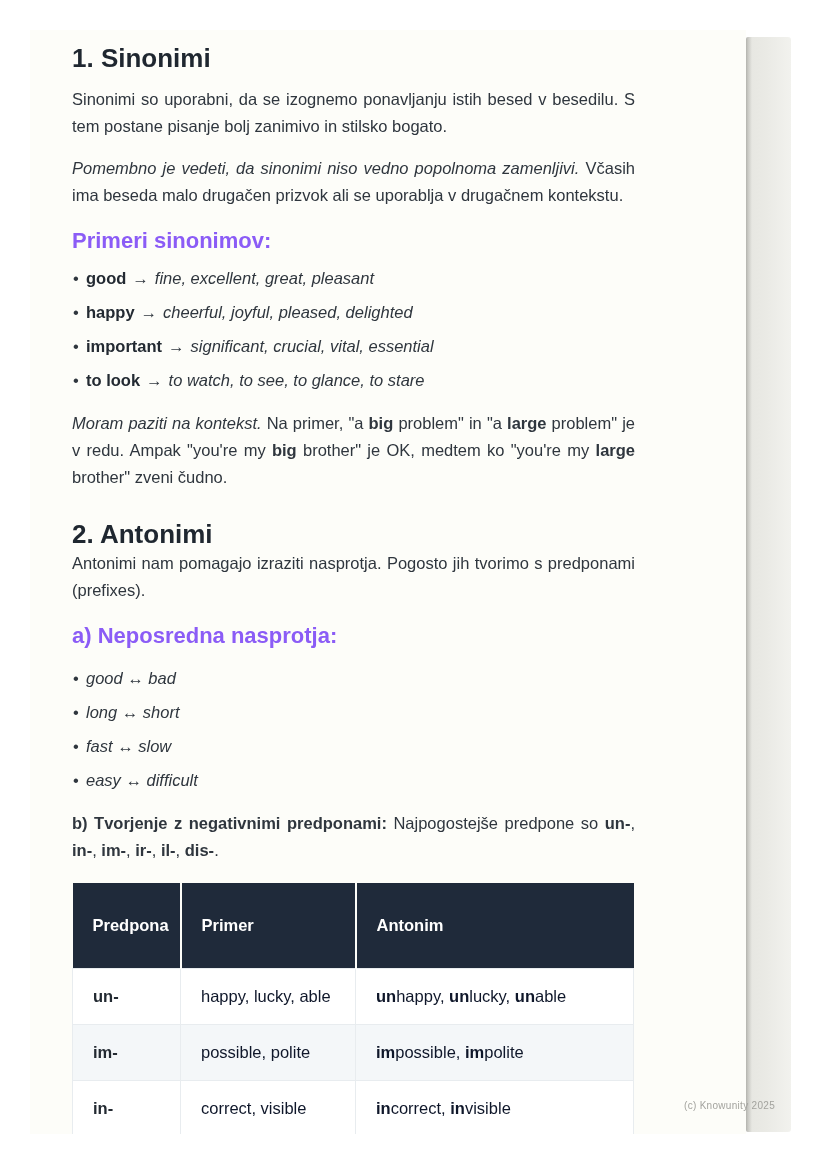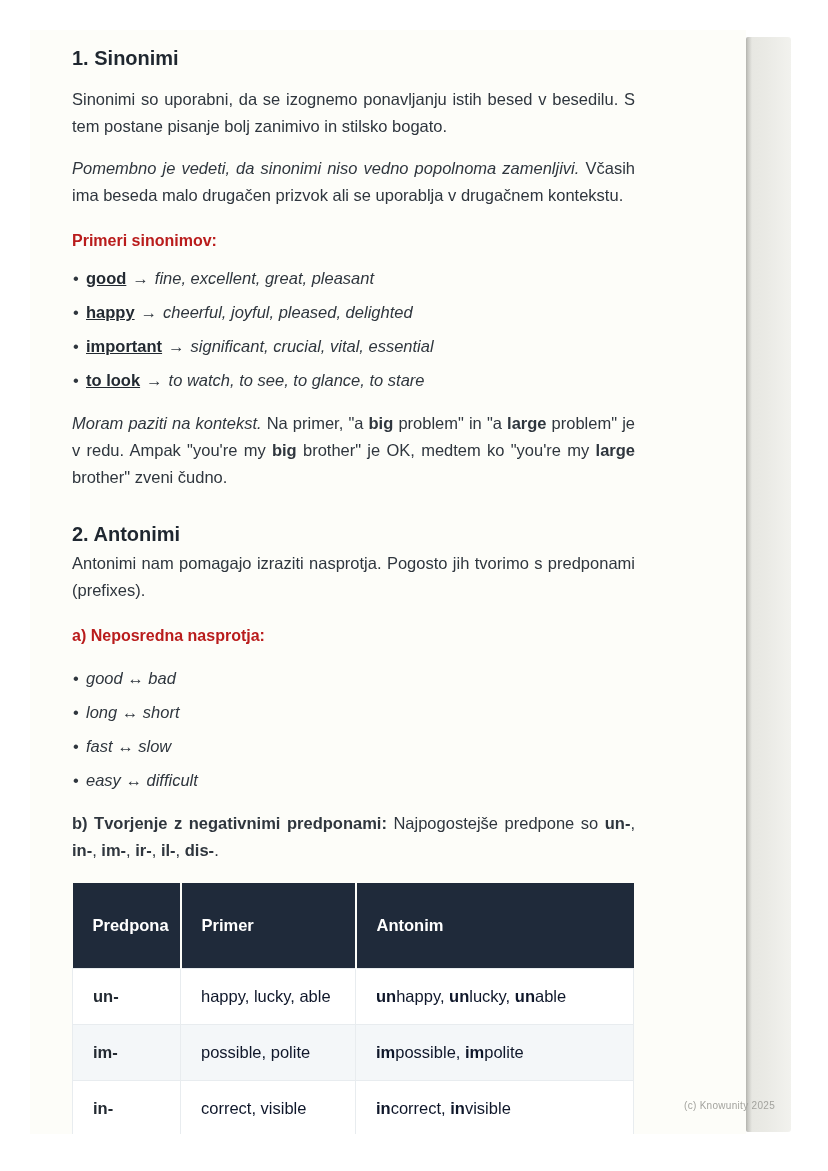--- a/index.html
+++ b/index.html
@@ -6,35 +6,35 @@
   body{
     width:828px;height:1171px;position:relative;background:#ffffff;
     font-family:"Liberation Sans",sans-serif;color:#2f363e;
     -webkit-font-smoothing:antialiased;overflow:hidden;
   }
   .paper{
     position:absolute;left:30px;top:30px;width:716px;height:1104px;
     background:#fdfdf9;overflow:hidden;
   }
   .content{position:absolute;left:42px;top:16px;width:563px;}
-  h1,h2{font-size:20px;line-height:24px;font-weight:700;color:#1f2730;margin:0 0 16px;}
+  h1,h2{font-size:26px;line-height:24px;font-weight:700;color:#1f2730;margin:0 0 16px;}
   h2{margin:31px 0 4px;}
   p.body{font-size:16.5px;line-height:27px;margin:0 0 15px;text-align:justify;color:#2f363e;}
   p.mb18{margin-bottom:18px;}
   p.mb19{margin-bottom:19px;}
   p.mb0{margin-bottom:0;}
-  .label{font-size:16px;line-height:27px;font-weight:700;color:#b91c1c;margin:0 0 11px;}
+  .label{font-size:22px;line-height:27px;font-weight:700;color:#8b5cf6;margin:0 0 11px;}
   .label.mb16{margin-bottom:16px;}
   ul.bullets{list-style:none;margin:0 0 16px;padding:0;}
   ul.bullets li{
     position:relative;padding-left:14px;font-size:16.5px;line-height:27px;
     margin:0 0 7px;color:#2f363e;
   }
   ul.bullets li::before{content:"\2022";position:absolute;left:1px;top:0;color:#2f363e;}
-  ul.bullets li b{font-weight:700;color:#232a32;text-decoration:underline;}
+  ul.bullets li b{font-weight:700;color:#232a32;}
   .arr{margin:0 6px;}
   table.prefix-table{border-collapse:collapse;table-layout:fixed;width:561px;}
   table.prefix-table th{
     background:#1f2a3a;color:#ffffff;font-size:16.5px;font-weight:700;
     text-align:left;padding:30px 20px;line-height:25px;
     border-right:2px solid #fdfdf9;
   }
   table.prefix-table th:last-child{border-right:none;}
   table.prefix-table td{
     font-size:16.5px;line-height:27px;color:#0f172a;background:#ffffff;

